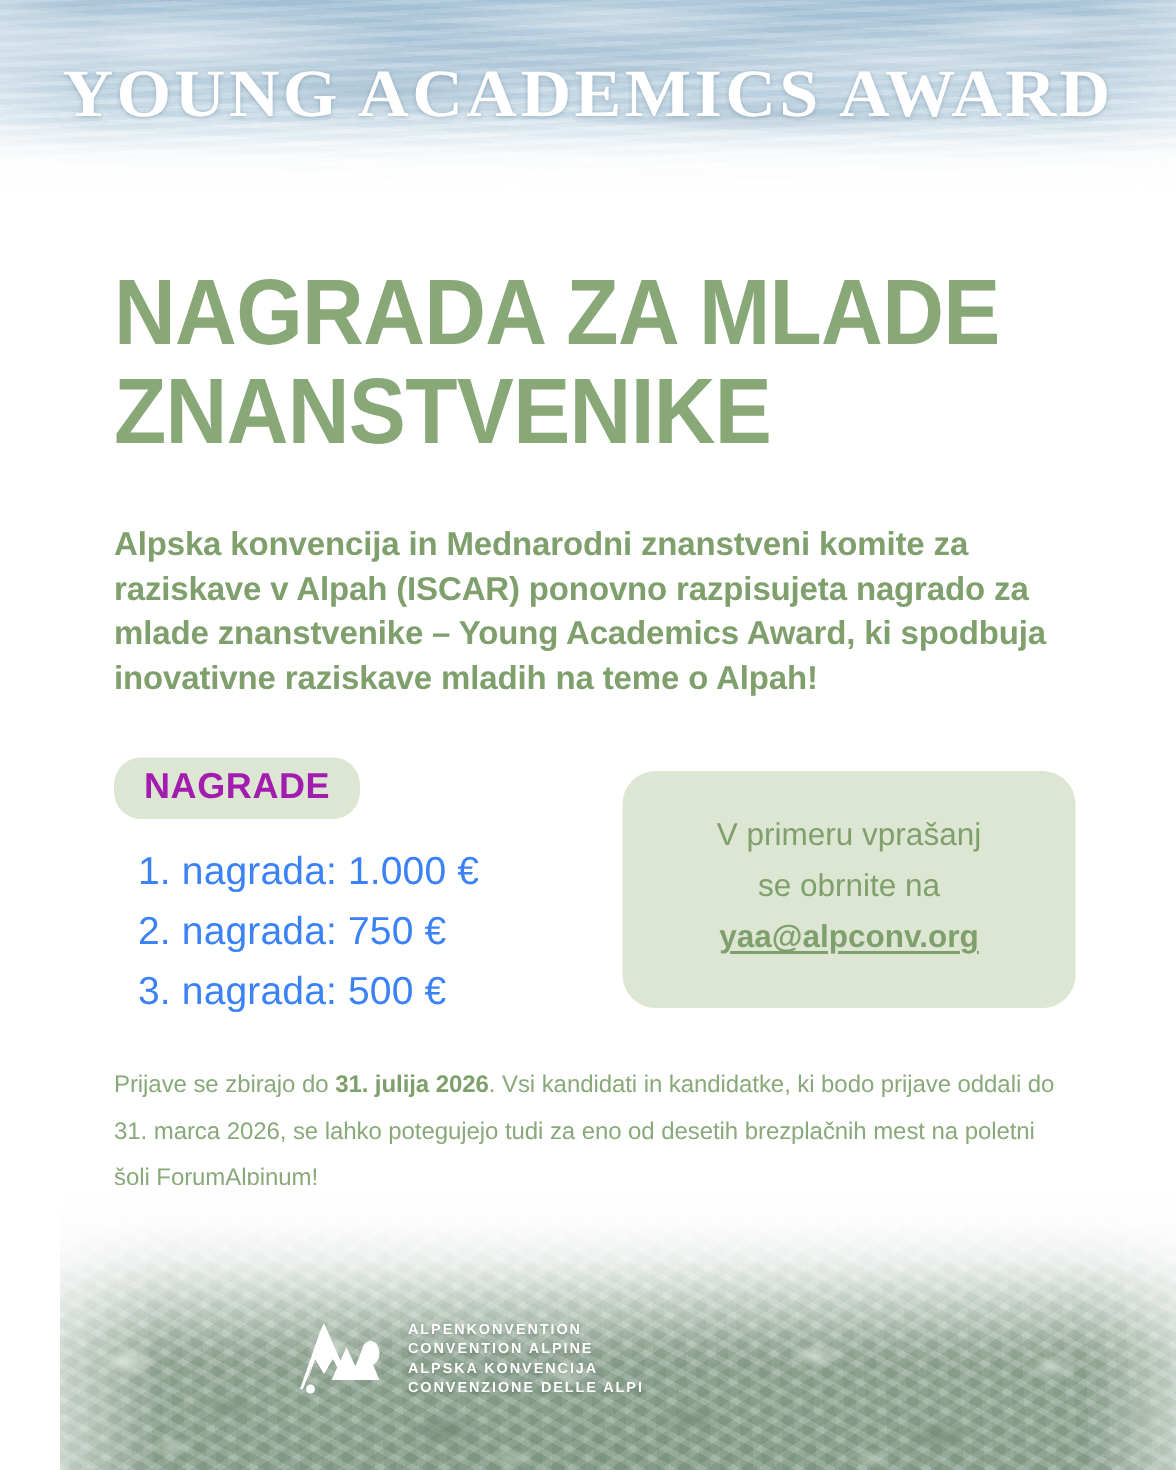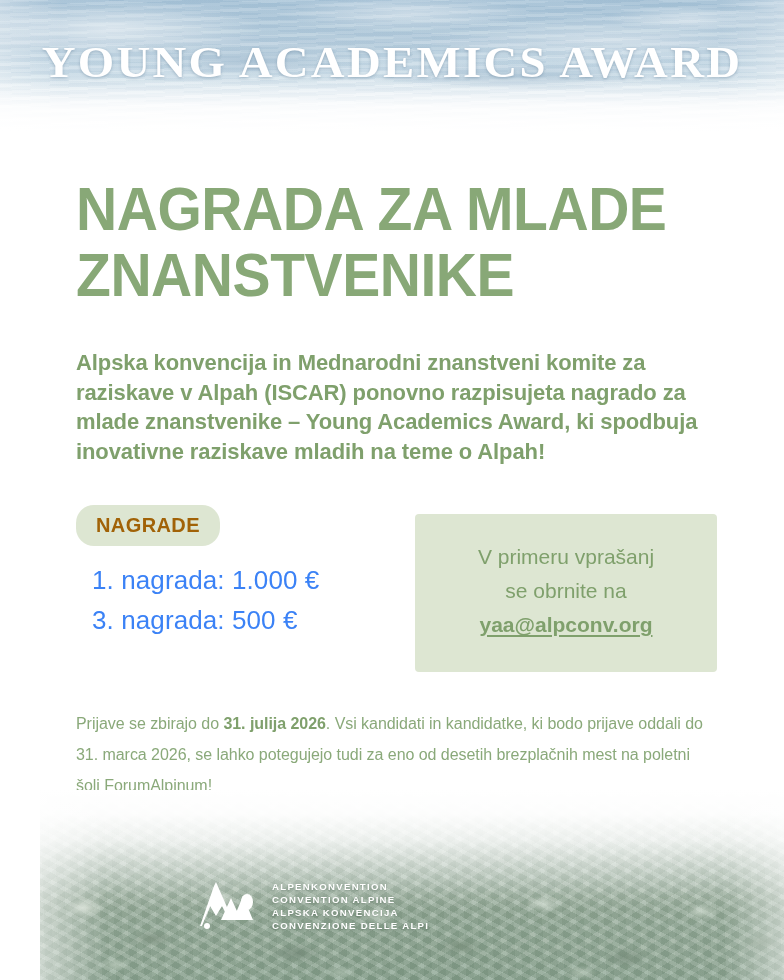--- a/index.html
+++ b/index.html
@@ -115,23 +115,23 @@
   
   .prizes {
     position: absolute;
     top: 505px;
     left: 76px;
     width: 320px;
   }
   .badge {
     display: inline-block;
     background: #dde6d2;
-    color: #a16207;
-    font-weight: bold;
-    font-size: 20px;
+    color: #a21caf;
+    font-weight: bold;
+    font-size: 24px;
     line-height: 22px;
     letter-spacing: 0.4px;
     padding: 9px 20px 10px 20px;
     border-radius: 18px;
   }
   .prize-list {
     list-style: none;
     margin-top: 14px;
     padding-left: 16px;
   }
@@ -144,21 +144,21 @@
   }
 
   
   .contact-box {
     position: absolute;
     top: 514px;
     left: 415px;
     width: 302px;
     height: 158px;
     background: #dde6d2;
-    border-radius: 4px;
+    border-radius: 22px;
     display: flex;
     flex-direction: column;
     align-items: center;
     justify-content: center;
     padding: 6px 14px 10px 14px;
   }
   .contact-line {
     color: #7fa06c;
     font-size: 21px;
     line-height: 34px;
@@ -299,20 +299,21 @@
     <span class="tl">NAGRADA ZA MLADE</span>
     <span class="tl">ZNANSTVENIKE</span>
   </h1>
 
   <p class="intro">Alpska konvencija in Mednarodni znanstveni komite za raziskave v Alpah (ISCAR) ponovno razpisujeta nagrado za mlade znanstvenike – Young Academics Award, ki spodbuja inovativne raziskave mladih na teme o Alpah!</p>
 
   <div class="prizes">
     <div class="badge">NAGRADE</div>
     <ul class="prize-list">
       <li>1. nagrada: 1.000 €</li>
+      <li>2. nagrada: 750 €</li>
       <li>3. nagrada: 500 €</li>
     </ul>
   </div>
 
   <div class="contact-box">
     <div class="contact-line">V primeru vprašanj</div>
     <div class="contact-line">se obrnite na</div>
     <a class="contact-email" href="#">yaa@alpconv.org</a>
   </div>
 

